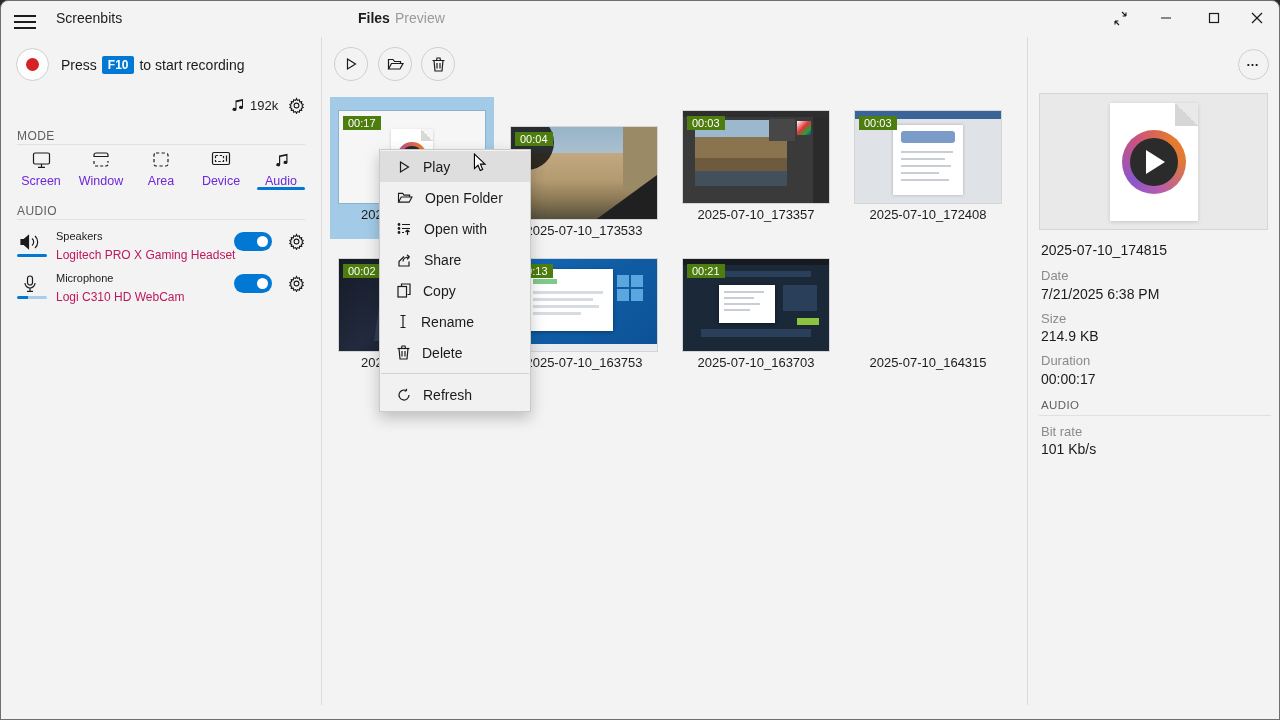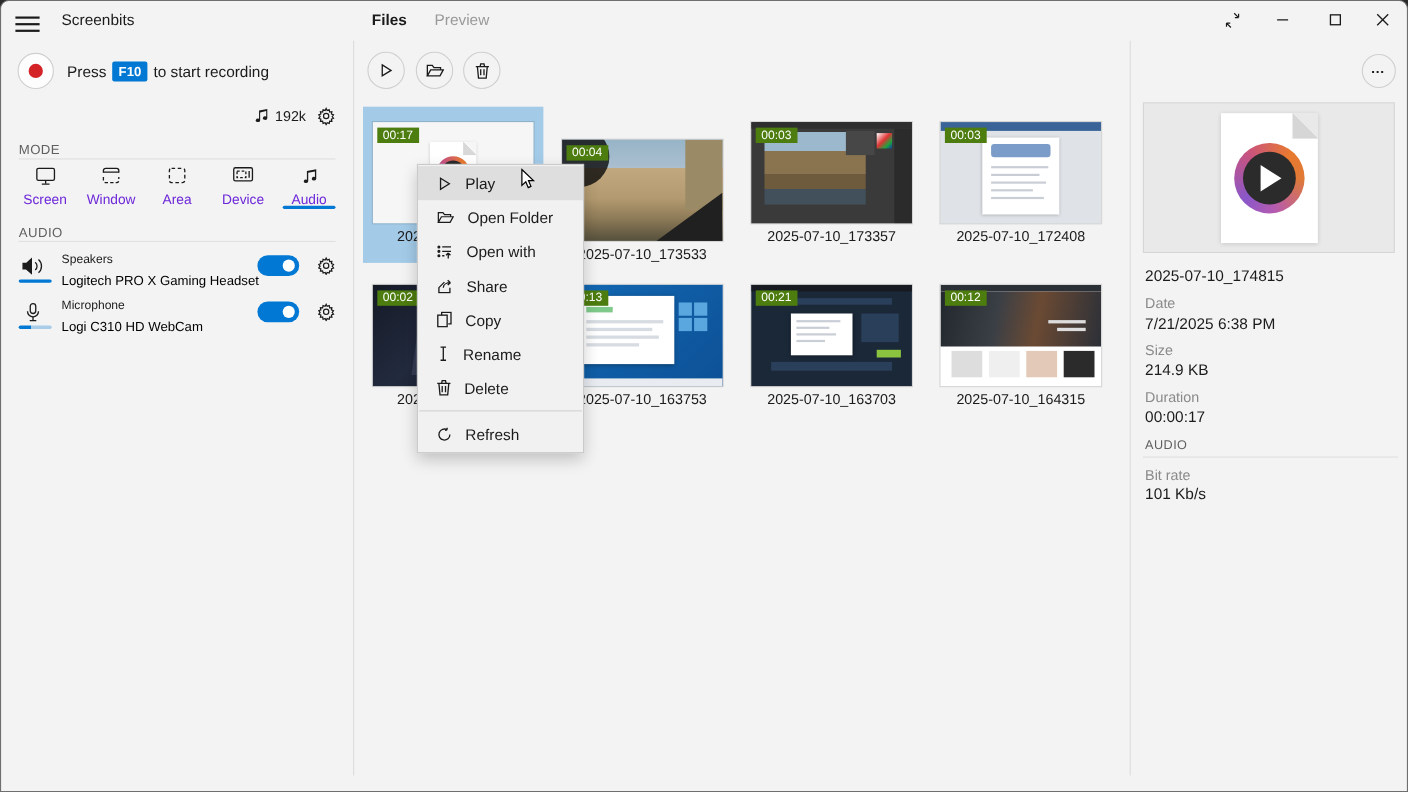--- a/index.html
+++ b/index.html
@@ -37,21 +37,21 @@
   .mode-item .mi-icon { height:20px; display:flex; justify-content:center; }
   .mode-item .mi-label { font-size:12.5px; margin-top:3px; color:#6d28d9; }
   .mode-underline { position:absolute; top:186px; height:3px; width:48px; background:#0078D4; border-radius:2px; }
 
   .dev-row { position:absolute; left:0; width:320px; height:44px; }
   .dev-icon { position:absolute; left:18px; top:0; }
   .dev-meter { position:absolute; left:16px; top:21px; width:30px; height:3px; border-radius:2px; }
   .meter-full { background:#0078D4; }
   .meter-part { background:linear-gradient(90deg,#0078D4 0 38%,#A9CDE9 38% 100%); }
   .dev-name { position:absolute; left:55px; top:-3px; font-size:11px; color:#1b1b1b; }
-  .dev-desc { position:absolute; left:55px; top:15px; font-size:12px; color:#000000; }
+  .dev-desc { position:absolute; left:55px; top:15px; font-size:12px; color:#be185d; }
   .toggle { position:absolute; left:233px; top:-1px; width:38px; height:19px; border-radius:10px; background:#0078D4; cursor:pointer; }
   .toggle .knob { position:absolute; right:4px; top:4px; width:11px; height:11px; border-radius:50%; background:#fff; }
   .dev-gear { position:absolute; left:287px; top:0; cursor:pointer; }
 
   
   .tool-btn { position:absolute; top:46px; width:34px; height:34px; border-radius:50%;
               border:1px solid #CFCFCF; display:flex; align-items:center; justify-content:center; cursor:pointer; background:transparent; }
   .more-btn { position:absolute; top:48px; left:1237px; width:31px; height:31px; border-radius:50%;
               border:1px solid #CFCFCF; display:flex; align-items:center; justify-content:center; cursor:pointer; }
   .dots { letter-spacing:2px; font-size:13px; font-weight:bold; position:relative; top:-3px; }
@@ -153,21 +153,21 @@
 
 <div class="stage">
 
   <div class="titlebar">
     <div class="hamburger">
         <span></span>
         <span></span>
         <span></span>
       </div>
     <div class="app-title">Screenbits</div>
-    <div class="tab active" style="left:337px">Files</div>
+    <div class="tab active" style="left:357px">Files</div>
     <div class="tab inactive" style="left:394px">Preview</div>
 
     <div class="winctl" style="left:1096px">
       <svg width="15" height="15" viewBox="0 0 15 15" stroke="#1b1b1b" stroke-width="1.1" fill="none">
         <path d="M9 1 L13 5 M13 5 L13 1.6 M13 5 L9.6 5"></path>
         <path d="M6 14 L2 10 M2 10 L2 13.4 M2 10 L5.4 10"></path>
       </svg>
     </div>
     <div class="winctl" style="left:1142px">
       <svg width="12" height="12" viewBox="0 0 12 12" stroke="#1b1b1b" stroke-width="1.2">
@@ -427,32 +427,20 @@
           <div class="st-dline" style="top:12px;width:30px"></div>
         <div class="st-dline" style="top:18px;width:36px"></div>
           <div class="st-dline" style="top:24px;width:26px"></div>
       </div>
       <span class="badge">00:21</span>
     </div>
     <div class="tile-label">2025-07-10_163703</div>
   </div>
 
   <div class="tile" style="left:845px; top:244px">
-    <div class="thumb t-store">
-      <div class="sto-bar"></div>
-      <div class="sto-hero">
-          <div class="sto-text"></div>
-          <div class="sto-text" style="top:33px;width:26px"></div>
-        </div>
-      <div class="card" style="left:10px"></div>
-        <div class="card" style="left:44px;background:#EFEFEF"></div>
-      <div class="card" style="left:78px;background:#E2C9B8"></div>
-        <div class="card" style="left:112px;background:#2b2b2b"></div>
-      <span class="badge">00:12</span>
-    </div>
     <div class="tile-label">2025-07-10_164315</div>
   </div>
 
   <div class="ctx">
     <div class="mi hover">
       <svg width="14" height="14" viewBox="0 0 14 14" fill="none" stroke="#1b1b1b" stroke-width="1.2">
           <path d="M3.5 2 L11.5 7 L3.5 12 Z"></path>
         </svg>
       <span>Play</span>
     </div>

